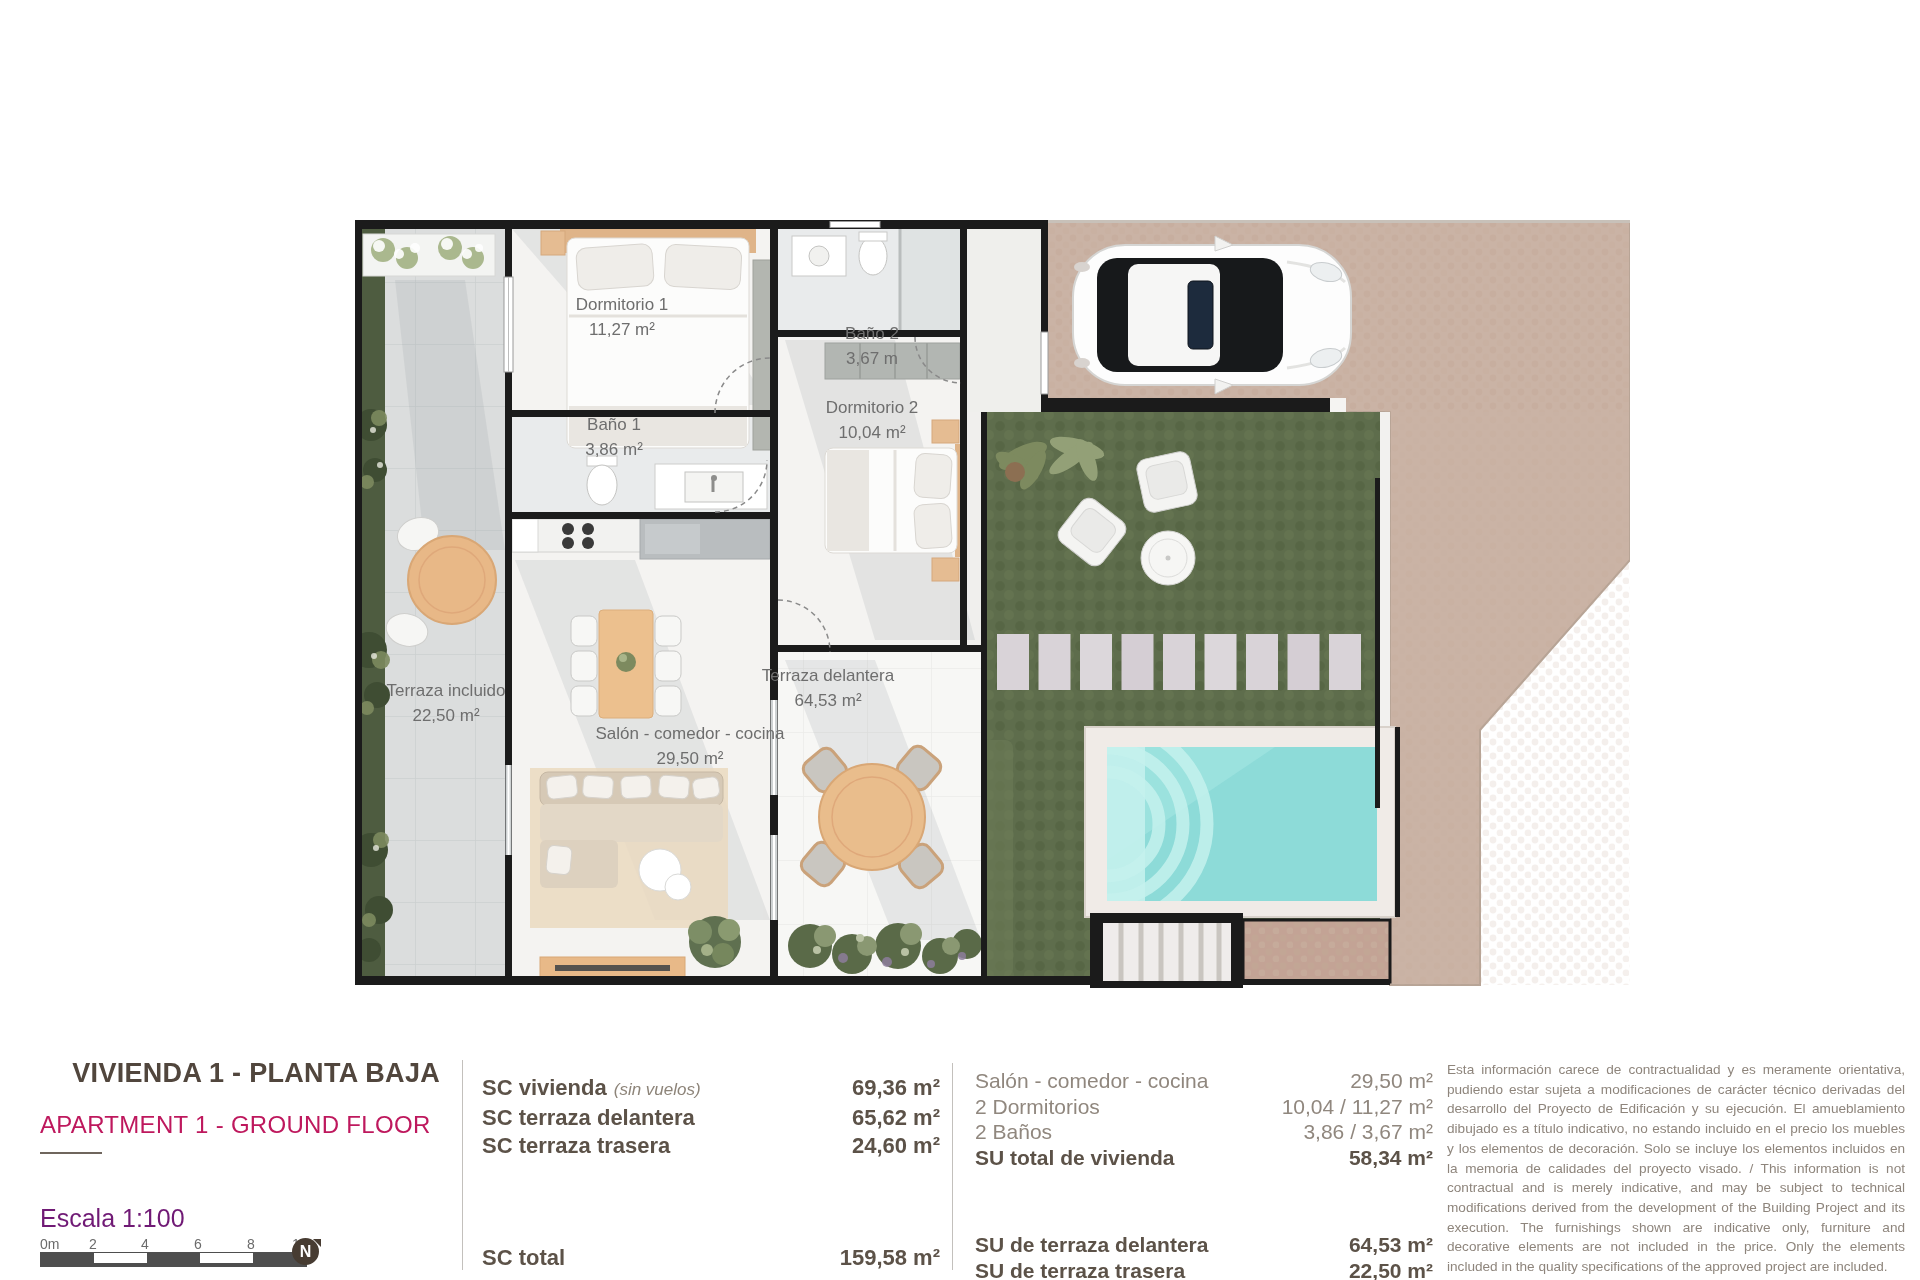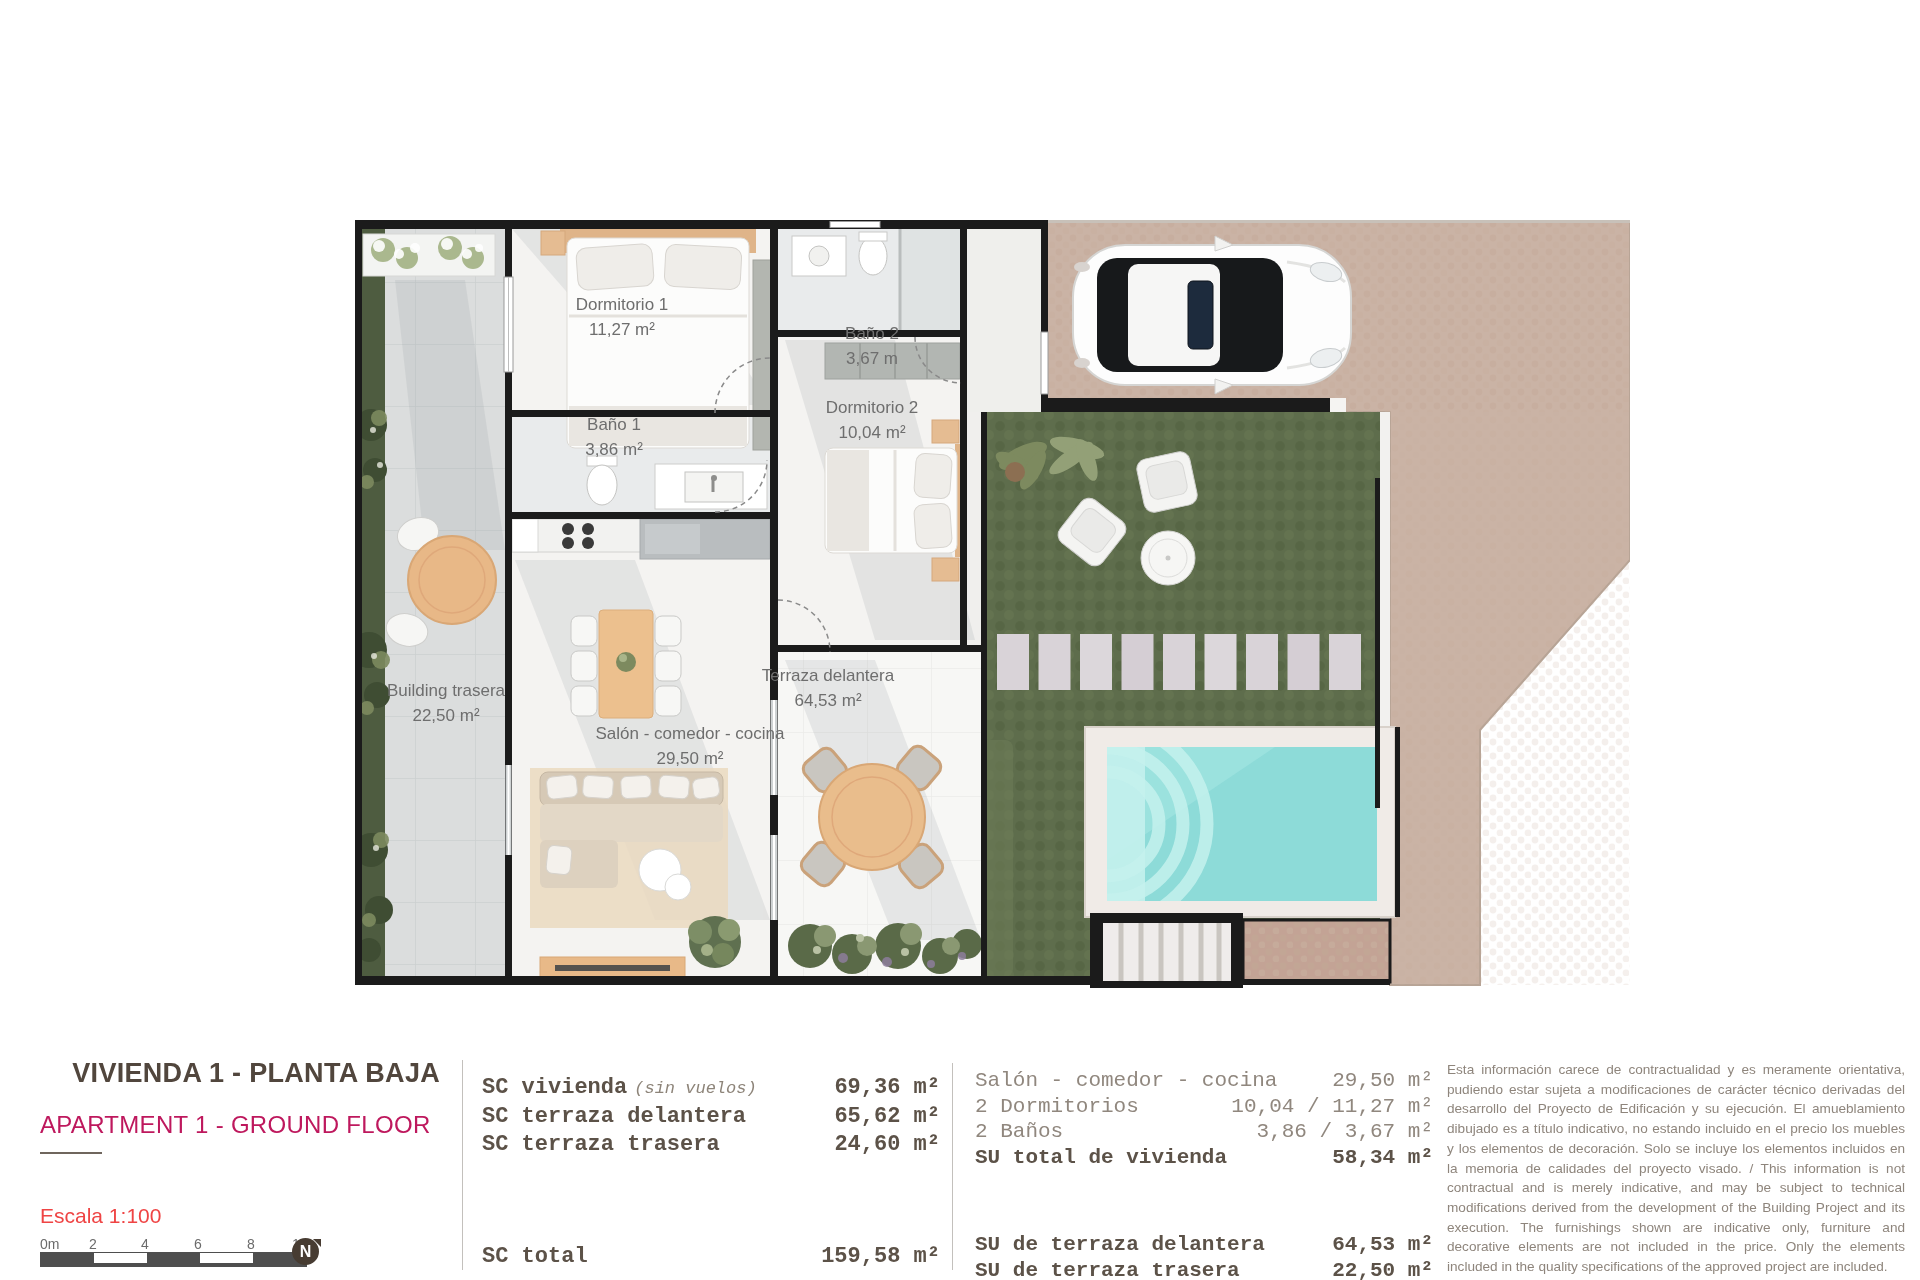--- a/index.html
+++ b/index.html
@@ -12,35 +12,35 @@
   #plan-svg{position:absolute;left:0;top:0;}
   .room-label{position:absolute;transform:translateX(-50%);text-align:center;
               font-size:17px;line-height:25px;color:#6e6e6e;white-space:nowrap;z-index:5;}
 
   
   .vdiv{position:absolute;width:1px;background:#c3c0bc;}
   #title-block{position:absolute;left:40px;top:1058px;width:400px;}
   .title{font-size:27px;font-weight:bold;color:#51463d;letter-spacing:.3px;text-align:right;}
   .subtitle{font-size:24px;color:#be185d;margin-top:22px;letter-spacing:.3px;}
   .dash{position:absolute;left:40px;top:1152px;width:62px;height:2px;background:#6f665d;}
-  .escala{position:absolute;left:40px;top:1204px;font-size:21px;color:#ef4444;}
+  .escala{position:absolute;left:40px;top:1204px;font-size:25px;color:#701a75;}
   #scalebar{position:absolute;left:40px;top:1236px;width:270px;height:30px;}
   .tick{position:absolute;top:0;font-size:14px;color:#6b6b6b;}
   #bar{position:absolute;left:0;top:16px;width:265px;height:10px;border:1px solid #4e4e4e;
        display:flex;}
   #bar div{flex:1;}
   #bar .d{background:#4e4e4e;} #bar .w{background:#ffffff;}
   #barbase{position:absolute;left:0;top:27px;width:267px;height:4px;background:#4e4e4e;}
   #north{position:absolute;left:292px;top:1238px;width:27px;height:27px;border-radius:50%;
          background:#473c32;color:#fff;font-weight:bold;font-size:16px;
          display:flex;align-items:center;justify-content:center;}
   #north::after{content:"";position:absolute;right:-2px;top:1px;width:8px;height:8px;
          background:#473c32;clip-path:polygon(0 0,100% 100%,100% 0);}
 
-  .tbl{position:absolute;font-size:22px;font-family:Liberation Mono, monospace;}
+  .tbl{position:absolute;font-size:22px;}
   #sc-table{left:482px;top:1074px;width:458px;}
   #su-table{left:975px;top:1068px;width:458px;font-size:21px;}
   .row{display:flex;justify-content:space-between;align-items:baseline;line-height:28px;}
   #su-table .row{line-height:25.5px;}
   .row .lbl{white-space:nowrap;}
   .row .val{white-space:nowrap;}
   .b{font-weight:bold;color:#5c5248;}
   .light{color:#90877e;font-weight:normal;}
   .note{font-style:italic;font-size:17px;color:#8d8479;font-weight:normal;margin-left:7px;}
   #sc-total{margin-top:84px;gap:20px;}
@@ -428,21 +428,21 @@
     </div>
     <div class="room-label" style="left:259px;top:192px;">
       <div>Baño 1</div>
         <div>3,86 m²</div>
     </div>
     <div class="room-label" style="left:517px;top:175px;">
       <div>Dormitorio 2</div>
         <div>10,04 m²</div>
     </div>
     <div class="room-label" style="left:91px;top:458px;">
-      <div>Building trasera</div>
+      <div>Terraza incluido</div>
         <div>22,50 m²</div>
     </div>
     <div class="room-label" style="left:335px;top:501px;">
       <div>Salón - comedor - cocina</div>
         <div>29,50 m²</div>
     </div>
     <div class="room-label" style="left:473px;top:443px;">
       <div>Terraza delantera</div>
         <div>64,53 m²</div>
     </div>

